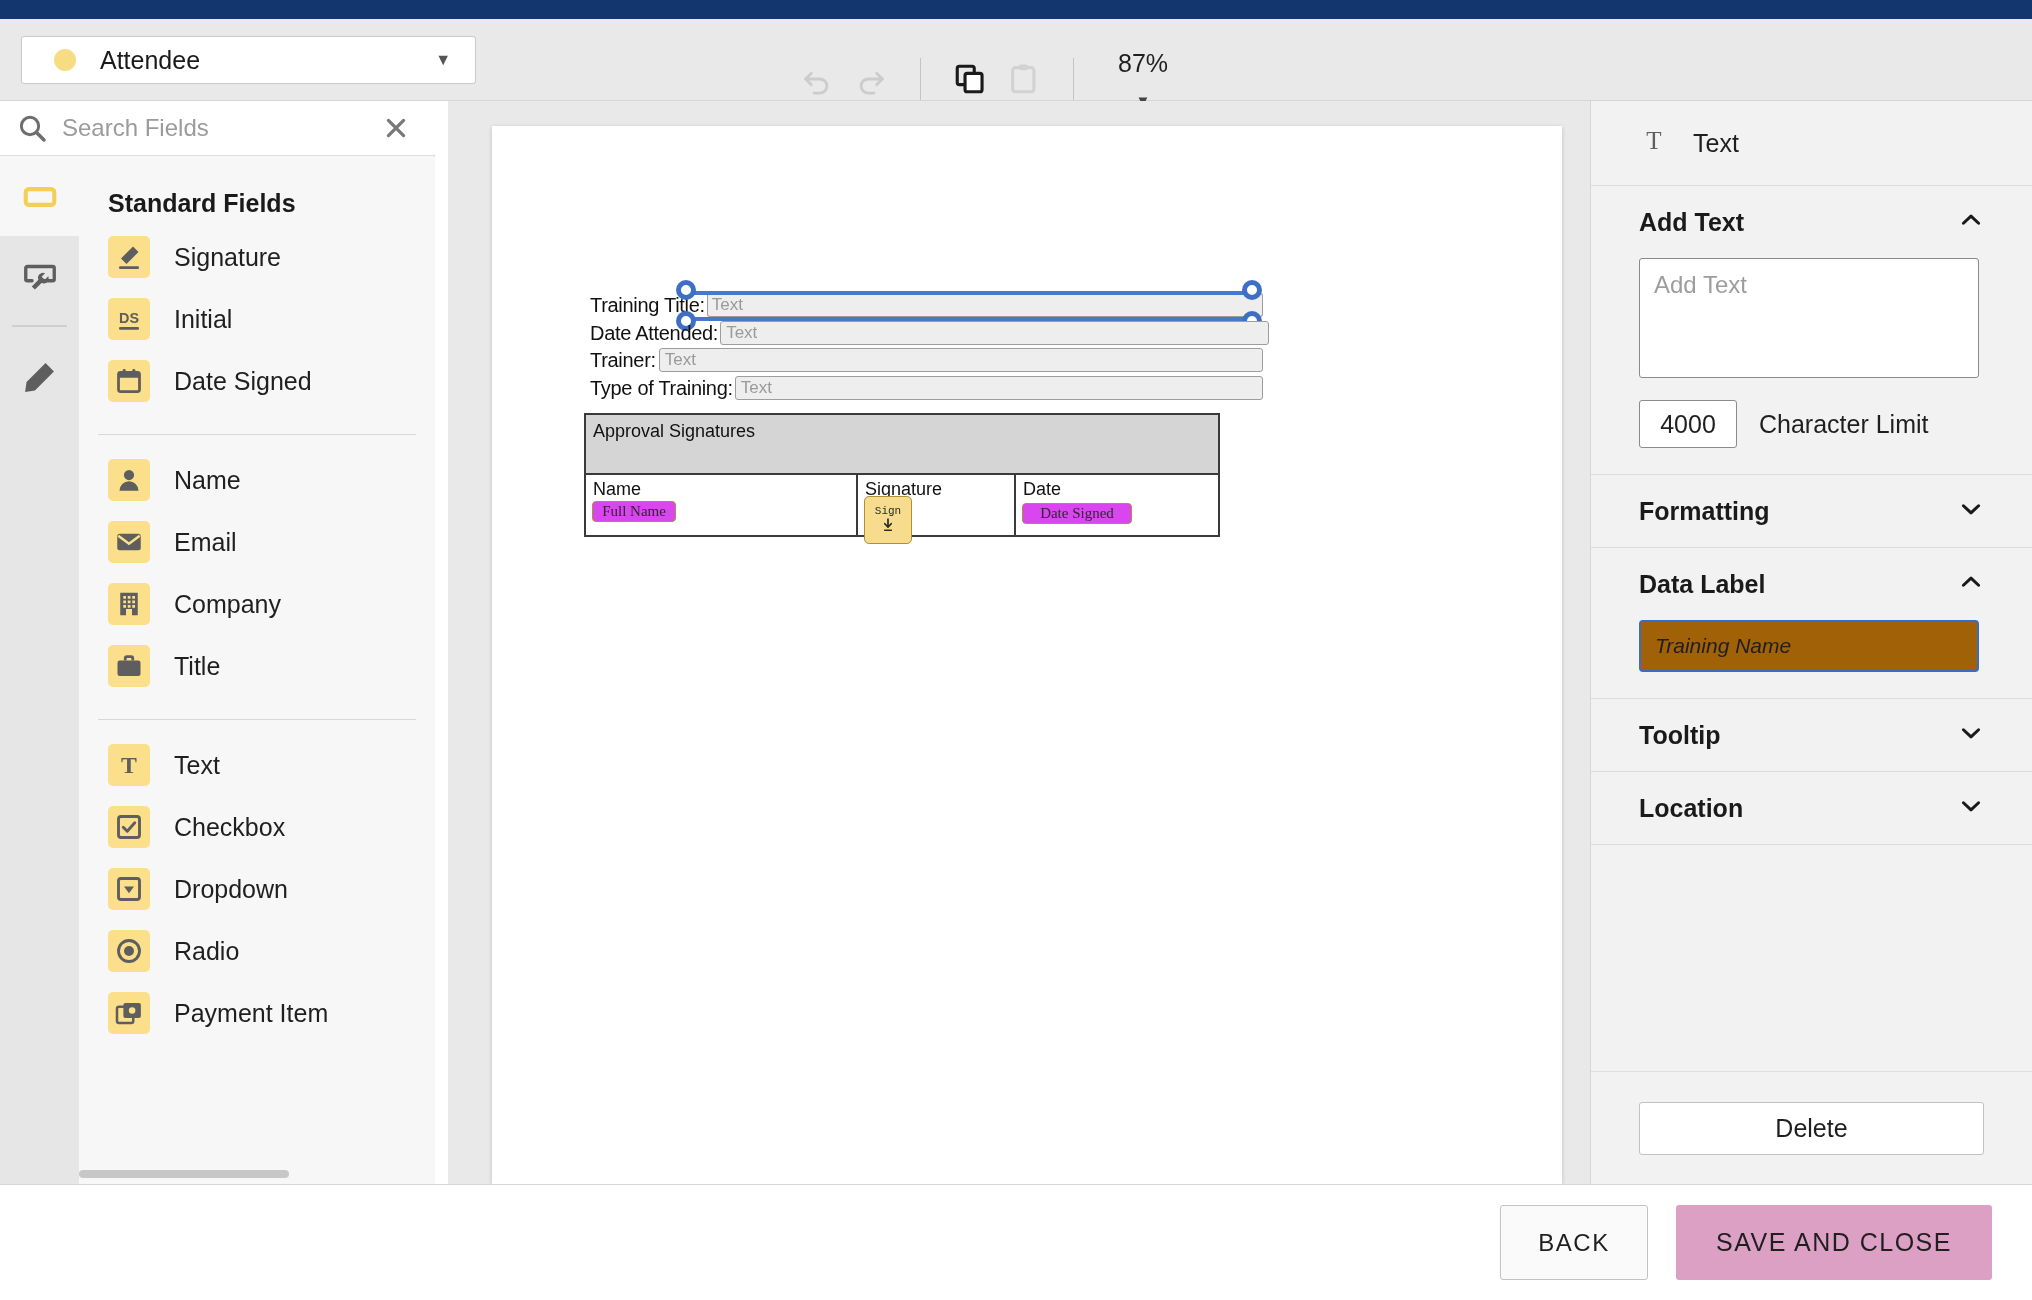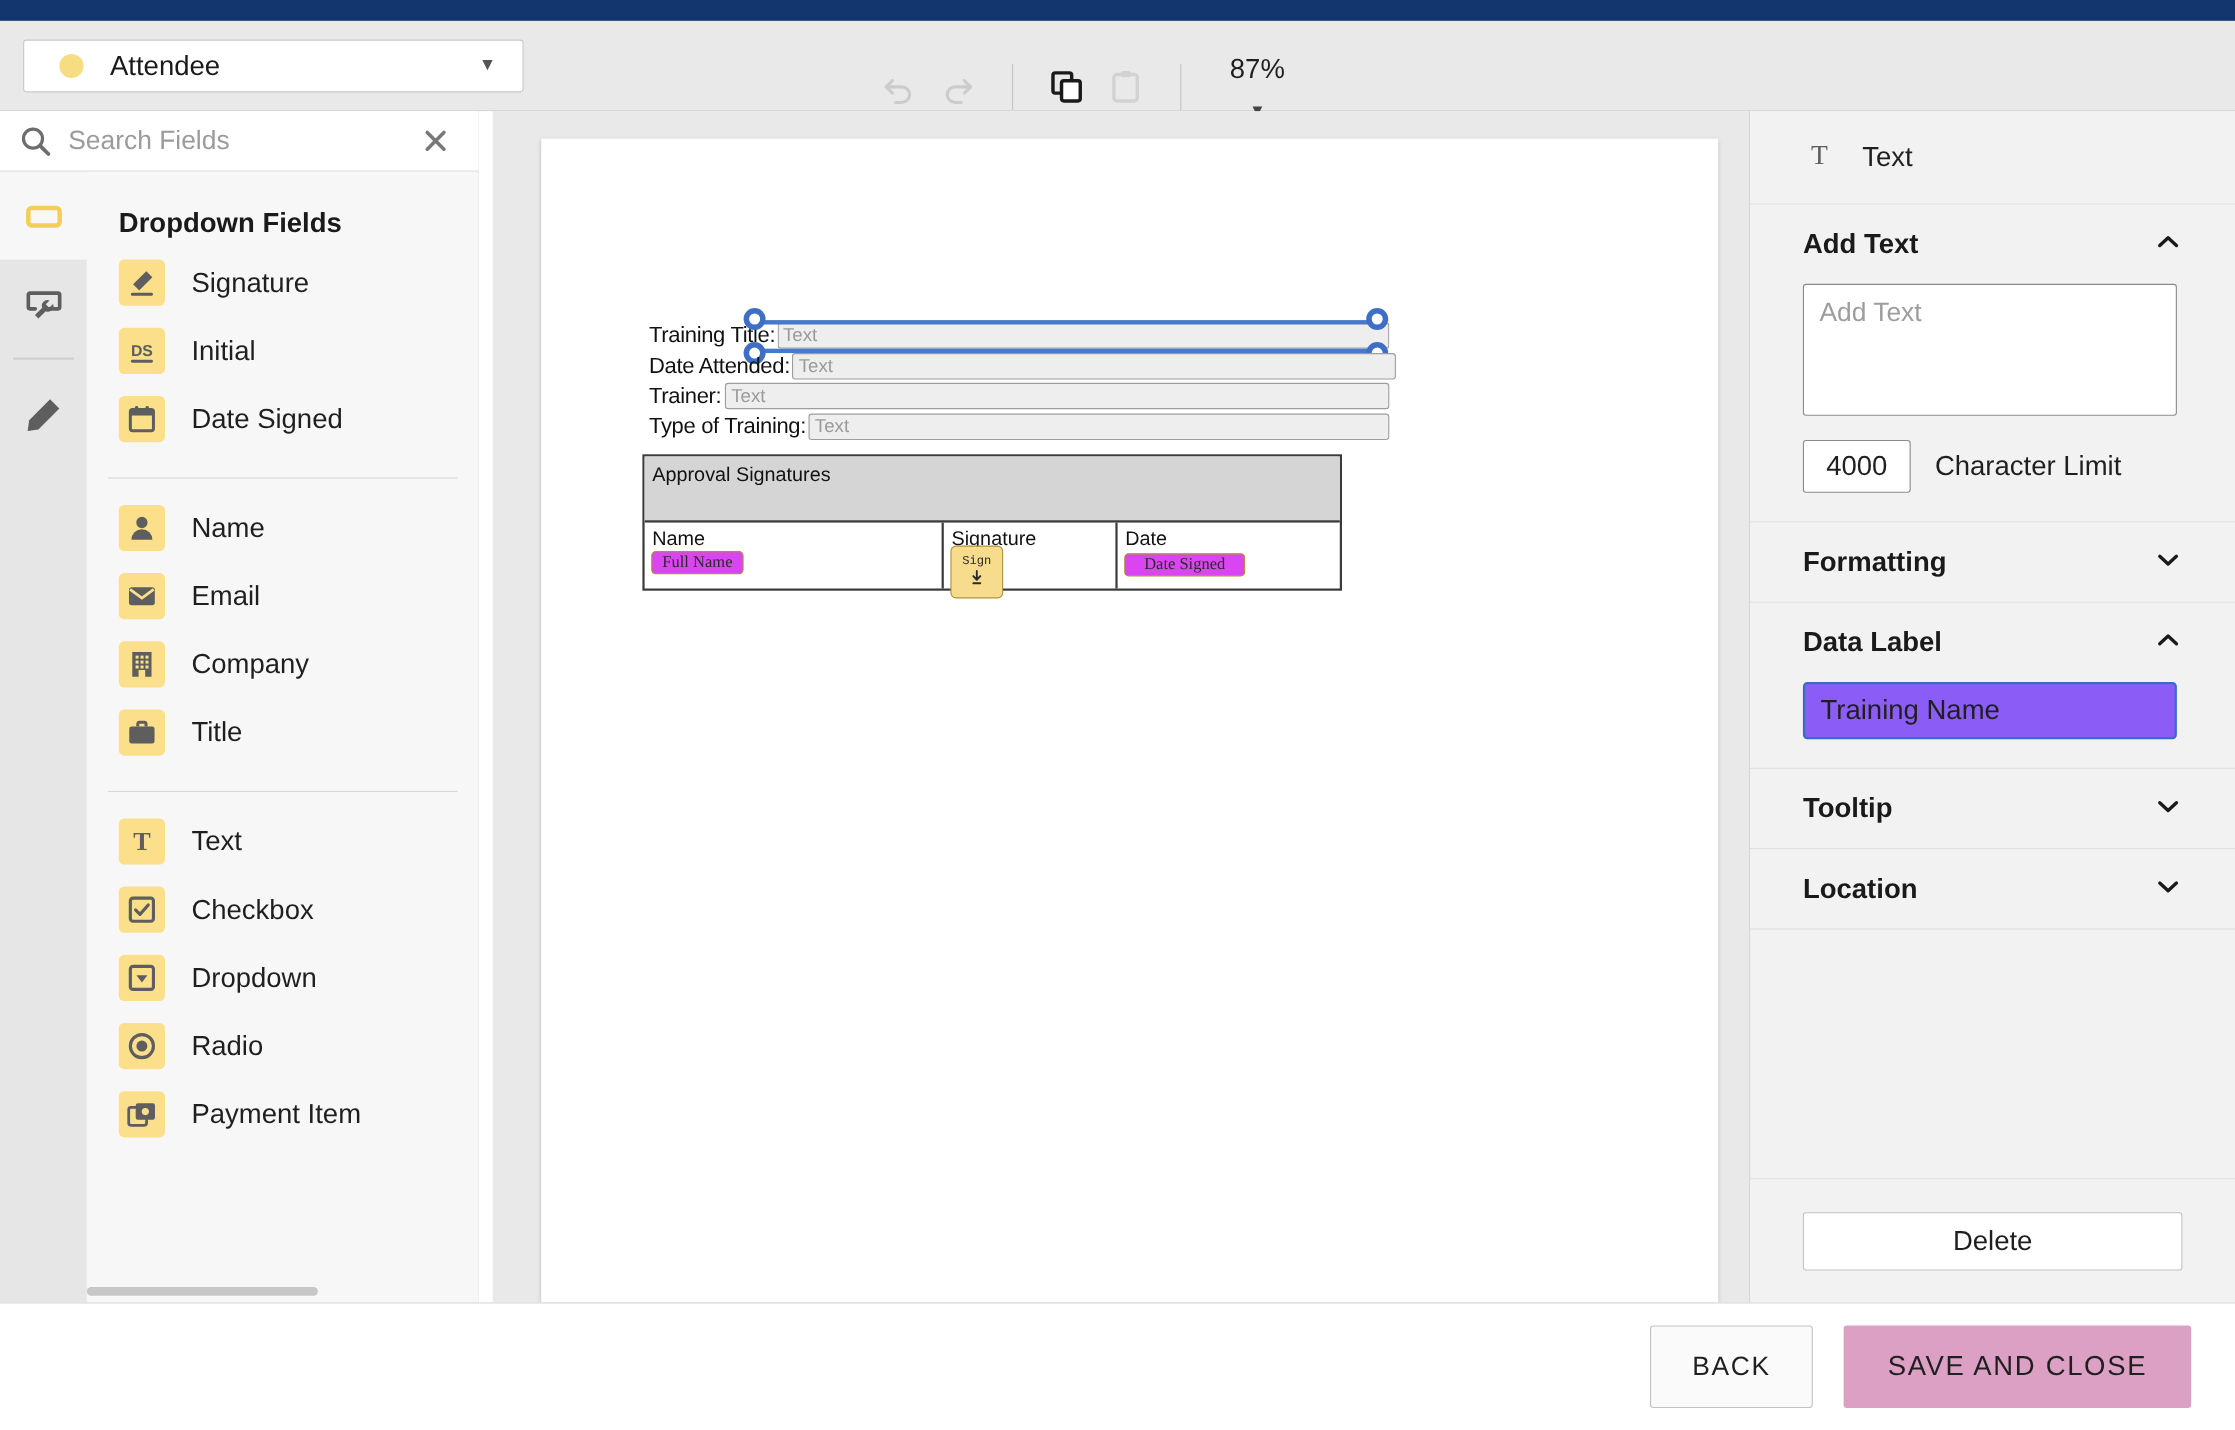--- a/index.html
+++ b/index.html
@@ -295,24 +295,25 @@
     background: #ffffff; outline: none;
     font-family: "Liberation Sans", sans-serif;
     font-size: 25px; color: #1f1f1f;
     text-align: center;
   }
   .climit-lbl { font-size: 25px; color: #1f1f1f; }
 
   .dl-in {
     width: 340px; height: 52px;
     border: 2px solid #3a6cc4; border-radius: 4px;
-    background: #8b5cf6; outline: none;
-    font-family: "Liberation Sans", sans-serif;
-    font-size: 25px; color: #1f1f1f;
+    background: #a16207; outline: none;
+    font-family: "Liberation Sans", sans-serif;
+    font-size: 21px; color: #1f1f1f;
     padding: 0 14px;
+    font-style: italic;
   }
 
   .delete-wrap {
     position: absolute; left: 0; bottom: 0;
     width: 441px; height: 113px;
     background: #f2f2f2;
     border-top: 1px solid #e0e0e0;
     display: flex; align-items: center; justify-content: center;
   }
   .delete-btn {
@@ -427,21 +428,21 @@
       </div>
       <div class="rail-div"></div>
       <div class="rail-item">
         <svg width="38" height="38" viewBox="0 0 24 24">
           <path d="M15.5 3.2 l5.3 5.3 l-12 12 l-6.2 0.9 l0.9 -6.2 z" fill="#5e5e5e"></path>
         </svg>
       </div>
     </div>
 
     <div class="fields-panel">
-      <div class="fields-title">Dropdown Fields</div>
+      <div class="fields-title">Standard Fields</div>
 
       <div class="field-group" style="margin-top:14px;">
         <div class="field-row">
           <span class="field-ico">
             <svg width="30" height="30" viewBox="0 0 24 24">
               <path d="M15.2 3.6 l4.4 4.4 l-9.6 9.6 l-4.4 -4.4 z" fill="#5e5e5e"></path>
               <rect x="4" y="19.3" width="16" height="2.2" rx="1" fill="#5e5e5e"></rect>
             </svg>
           </span>
           <span class="field-lbl">Signature</span>

